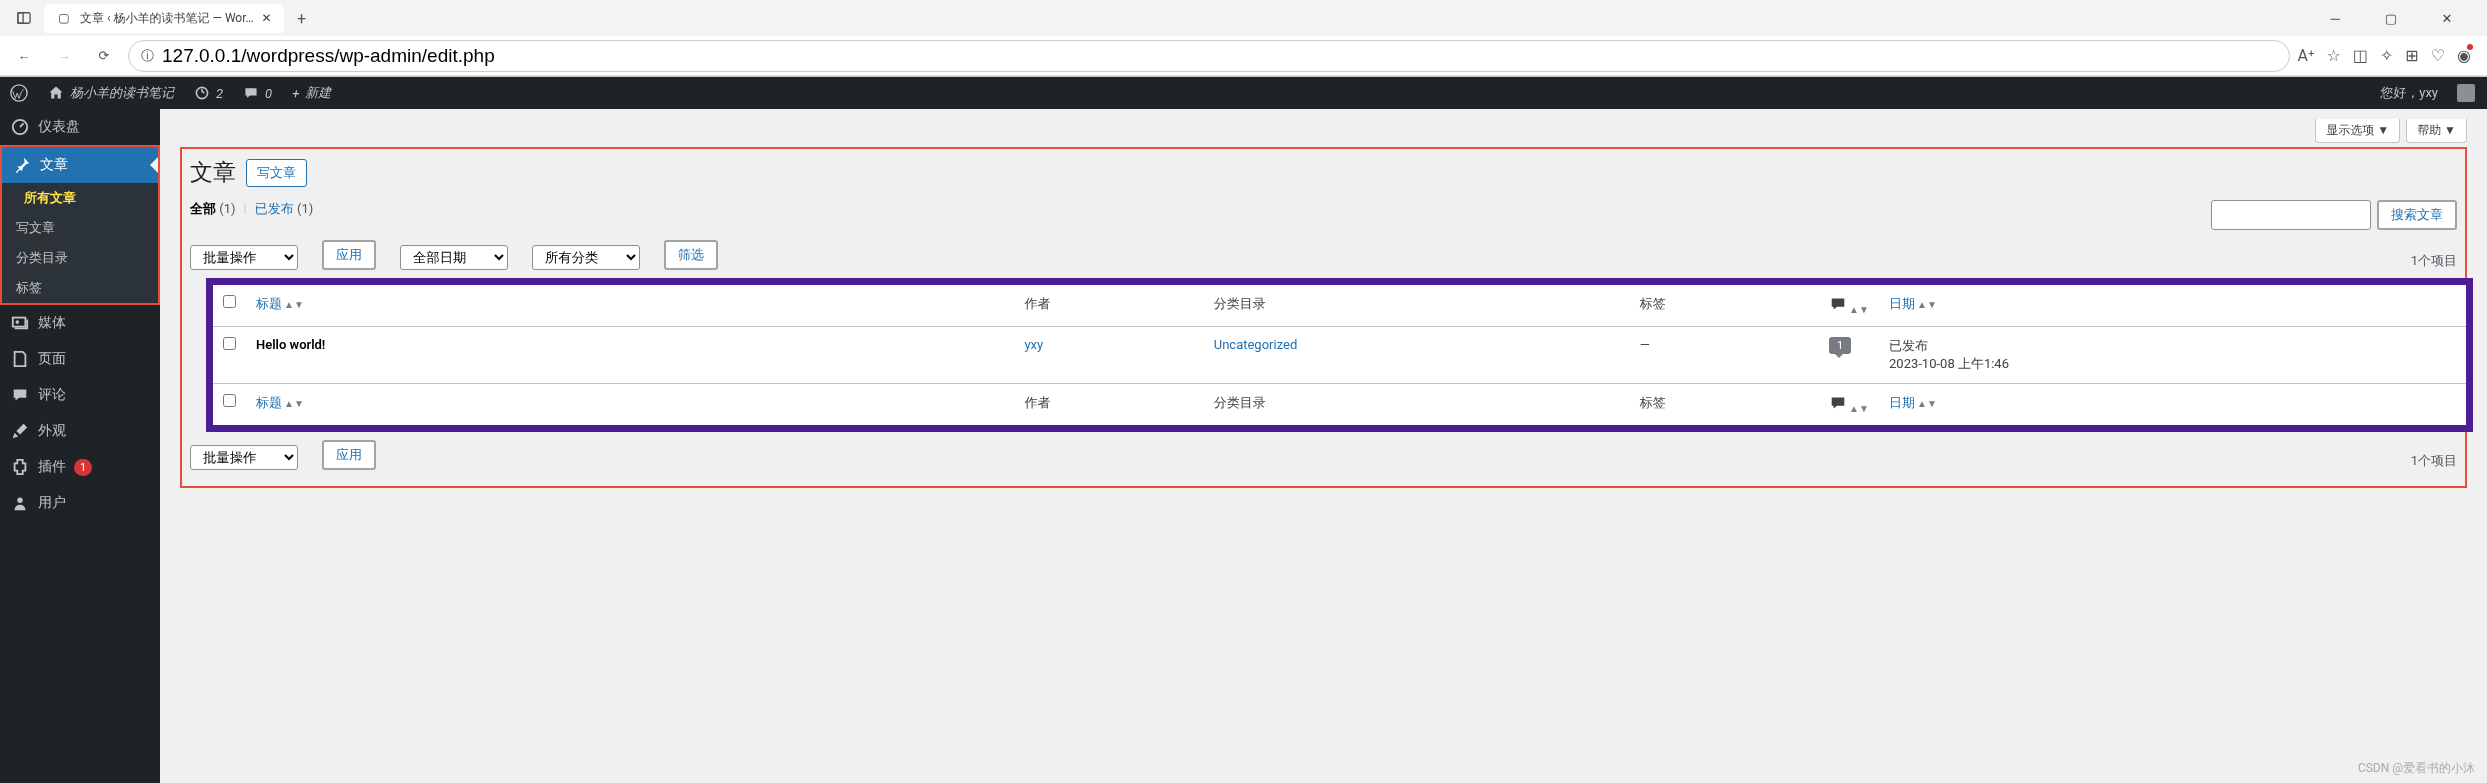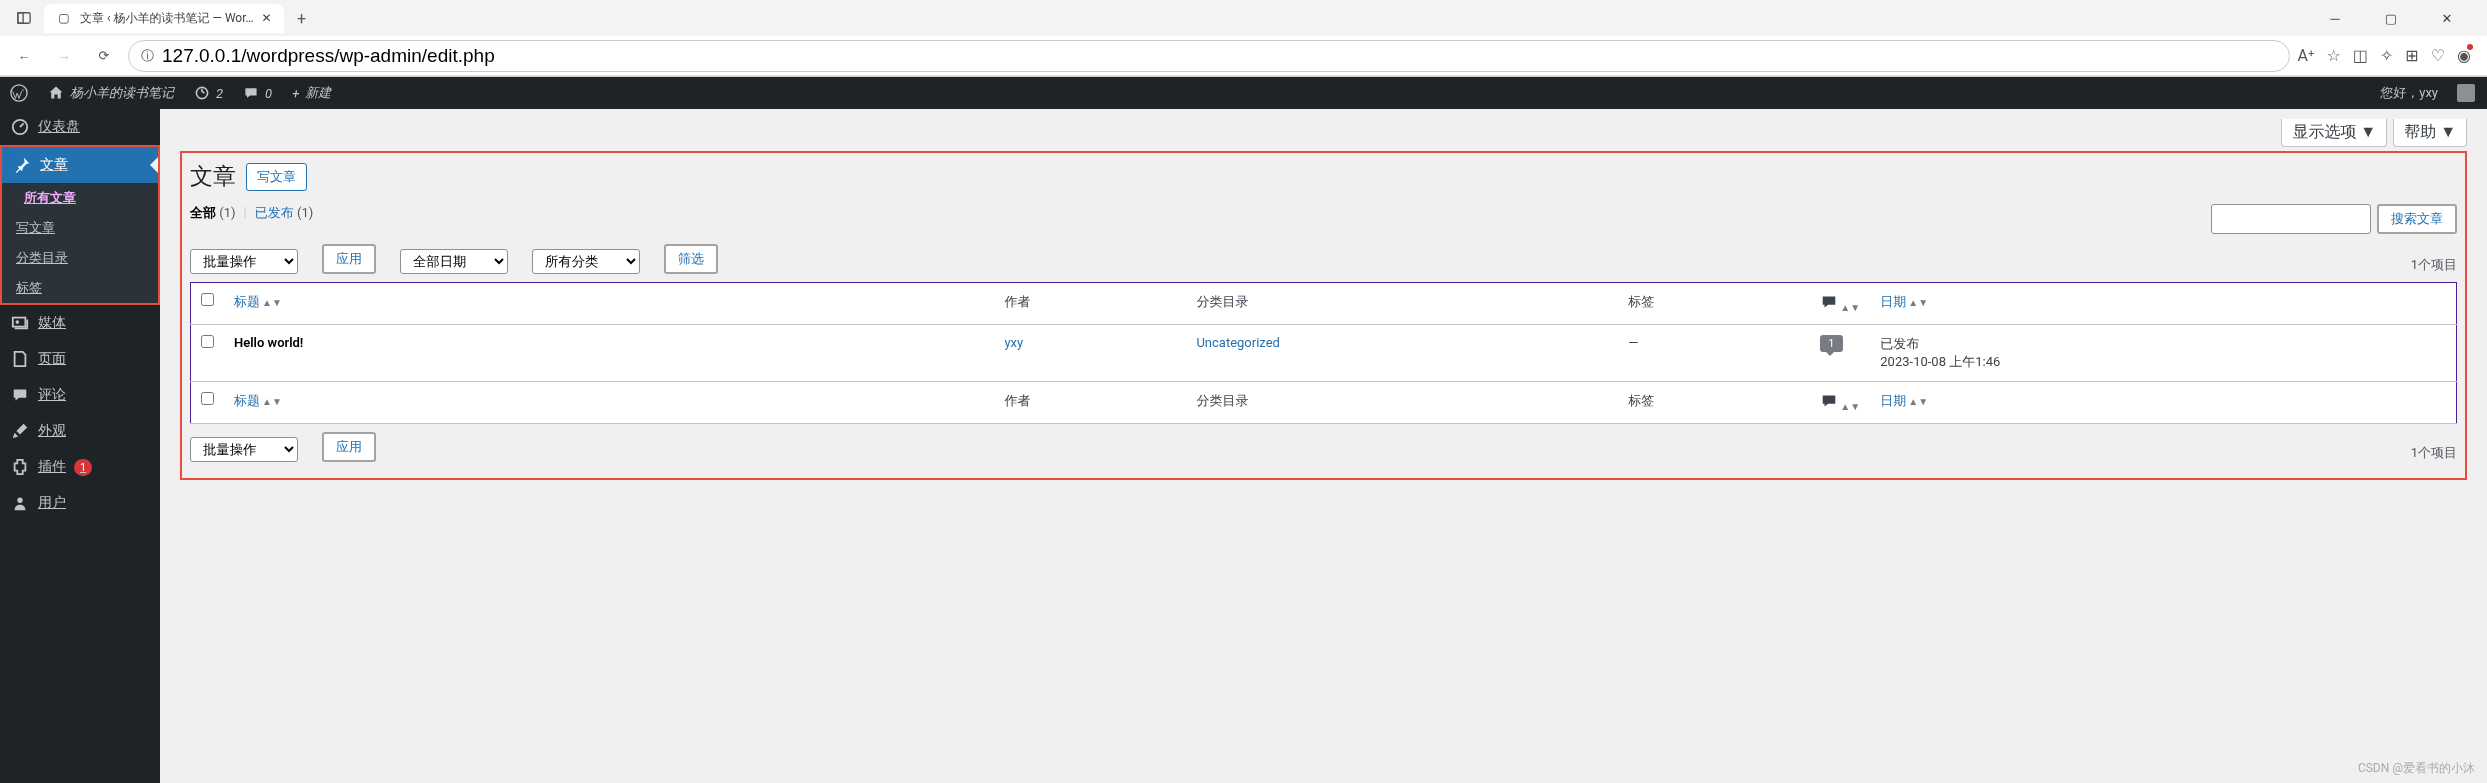--- a/index.html
+++ b/index.html
@@ -26,56 +26,56 @@
     .wp-adminbar { background: #1d2327; color: #c3c4c7; height: 32px; display: flex; align-items: center; font-size: 13px; }
     .adminbar-left { display: flex; align-items: center; height: 100%; font-style: italic; }
     .adminbar-item { display: flex; align-items: center; gap: 6px; padding: 0 10px; height: 100%; cursor: pointer; }
     .adminbar-right { margin-left: auto; display: flex; align-items: center; padding-right: 12px; gap: 19px; }
     .avatar-small { width: 18px; height: 18px; background: #8c8f94; border-radius: 2px; }
     
     
     .wp-wrap { display: flex; min-height: calc(100vh - 108px); }
     
     
-    .wp-sidebar { width: 160px; background: #1d2327; color: #c3c4c7; font-size: 14px; flex-shrink: 0; text-decoration: underline; }
+    .wp-sidebar { width: 160px; background: #1d2327; color: #c3c4c7; font-size: 14px; flex-shrink: 0; }
     .menu-item { display: flex; align-items: center; gap: 8px; padding: 8px 10px; cursor: pointer; position: relative; }
     .menu-item.current { background: #2271b1; color: #fff; }
     .menu-item.current::after { content: ''; position: absolute; right: 0; top: 50%; transform: translateY(-50%); border: 8px solid transparent; border-right-color: #f0f0f1; }
     .submenu { background: #2c3338; }
     .submenu-item { padding: 6px 10px 6px 14px; cursor: pointer; font-size: 13px; }
-    .submenu-item.current { color: #f0abfc; font-weight: 600; padding-left: 22px; }
+    .submenu-item.current { color: #fde047; font-weight: 600; padding-left: 22px; }
     .menu-icon { width: 20px; height: 20px; display: flex; align-items: center; justify-content: center; }
     .badge-count { background: #d63638; color: #fff; border-radius: 10px; padding: 0 6px; font-size: 11px; min-width: 18px; text-align: center; line-height: 17px; }
     
     .highlight-red { border: 2px solid #e74c3c; }
     
     
     .wp-content { flex: 1; padding: 10px 20px 20px 20px; position: relative; }
     .content-highlight { border: 2px solid #e74c3c; padding: 8px; }
     .screen-meta { display: flex; justify-content: flex-end; gap: 6px; margin-bottom: 4px; }
-    .screen-btn { background: #fff; border: 1px solid #c3c4c7; border-top: none; padding: 3px 10px; font-size: 16px; cursor: pointer; border-radius: 0 0 4px 4px; }
+    .screen-btn { background: #fff; border: 1px solid #c3c4c7; border-top: none; padding: 3px 10px; font-size: 12px; cursor: pointer; border-radius: 0 0 4px 4px; }
     
     .page-header { display: flex; align-items: center; gap: 10px; margin-bottom: 12px; }
     .page-title { font-size: 23px; font-weight: 400; color: #1d2327; }
     .page-action { border: 1px solid #2271b1; color: #2271b1; background: #fff; padding: 4px 10px; font-size: 13px; cursor: pointer; border-radius: 3px; }
     
     .subsubsub { display: flex; gap: 8px; font-size: 13px; margin-bottom: 10px; align-items: flex-start; }
     .subsubsub a { color: #2271b1; text-decoration: none; cursor: pointer; }
     .subsubsub .current { color: #000; font-weight: 600; }
     .subsubsub .count { color: #50575e; }
     .search-box { margin-left: auto; display: flex; gap: 6px; }
     .search-box input { border: 1px solid #8c8f94; padding: 3px 8px; width: 160px; border-radius: 3px; }
     .btn { border: 2px solid #a3a3a3; color: #2271b1; background: #fff; padding: 4px 12px; cursor: pointer; border-radius: 3px; font-size: 13px; }
     
     .tablenav { display: flex; align-items: flex-end; gap: 24px; margin-bottom: 8px; }
     .tablenav select { border: 1px solid #8c8f94; padding: 3px 24px 3px 8px; border-radius: 3px; background: #fff; }
     .tablenav .count-display { margin-left: auto; font-size: 13px; color: #50575e; }
     
     
-    .wp-table { width: 100%; border-collapse: collapse; background: #fff; border: 1px solid #4c1d95; }
+    .wp-table { width: 100%; border-collapse: collapse; background: #fff; border: 7px solid #4c1d95; margin-left: 16px; }
     .wp-table th, .wp-table td { padding: 10px; text-align: left; border-bottom: 1px solid #c3c4c7; font-size: 13px; vertical-align: top; }
     .wp-table th { font-weight: 400; }
     .wp-table th a, .wp-table th span.sortable { color: #2271b1; cursor: pointer; }
     .wp-table .col-cb { width: 32px; }
     .wp-table .col-title { width: 34%; }
     .wp-table .col-comments { width: 60px; text-align: left; }
     .post-title { color: #000000; font-weight: 600; cursor: pointer; }
     .comment-bubble { background: #787c82; color: #fff; border-radius: 3px; padding: 2px 8px; font-size: 11px; position: relative; display: inline-block; }
     .comment-bubble::after { content: ''; position: absolute; bottom: -4px; left: 6px; border: 4px solid transparent; border-top-color: #787c82; border-bottom: none; }
     .sort-indicator { color: #787c82; font-size: 10px; margin-left: 2px; }

